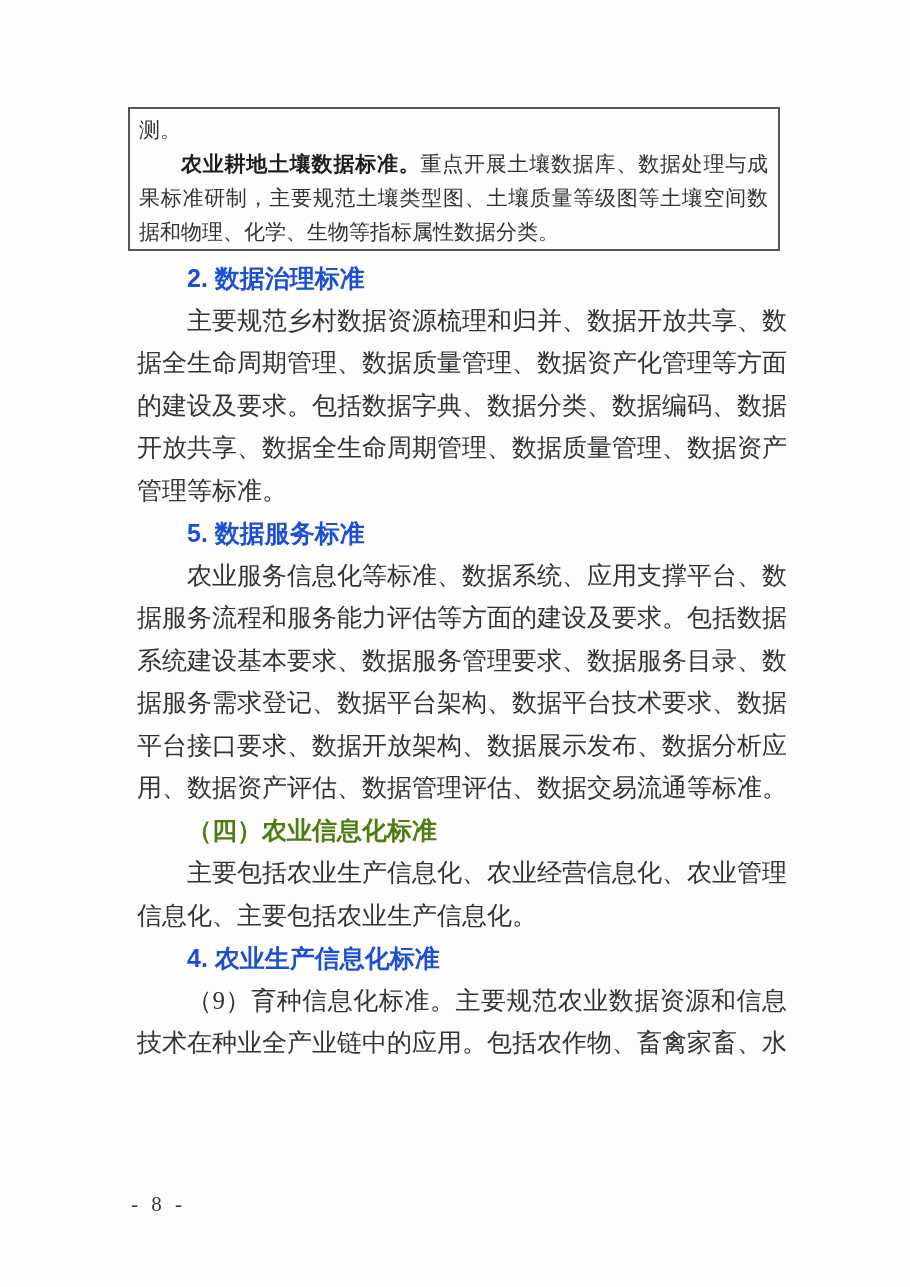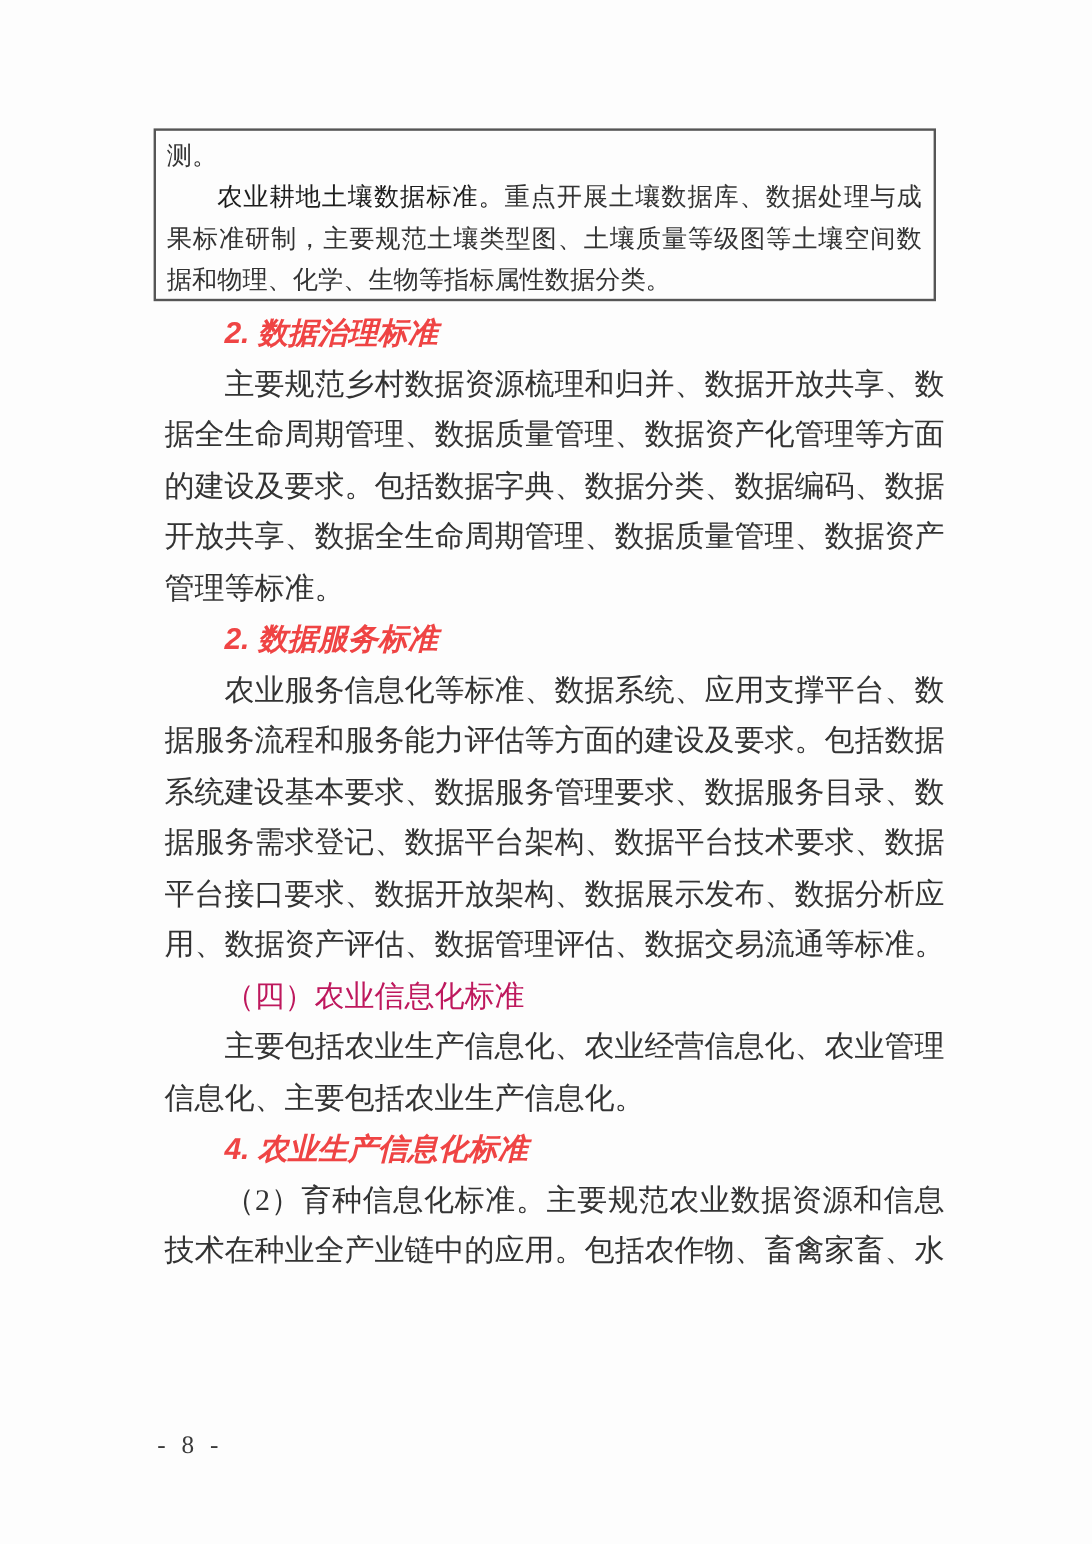--- a/index.html
+++ b/index.html
@@ -17,63 +17,63 @@
     border:2px solid #565656;box-sizing:border-box;
     padding:4px 10px 0 9px;
     font-size:21px;line-height:34px;
     color:#333333;
     background:#fdfdfd;
   }
   .callout p{margin:0;text-align:justify;word-break:break-all;}
   .callout .cont{text-indent:2em;}
   .callout .lead{
     font-family:"Liberation Sans","DejaVu Sans",sans-serif;
-    font-weight:400;color:#1d1d1d;
+    font-weight:700;color:#1d1d1d;
   }
   
   .content{
     position:absolute;left:137px;top:257px;width:650px;
     font-size:25px;line-height:42.5px;color:#333333;
   }
   .content p,.content h3{
     margin:0;text-indent:2em;text-align:justify;word-break:break-all;
     font-size:25px;line-height:42.5px;
   }
   .content h3.hd-bold{
     font-family:"Liberation Sans","DejaVu Sans",sans-serif;
-    font-weight:700;color:#ef4444;font-style:italic;
+    font-weight:700;color:#1d4ed8;
   }
   .content h3.hd-regular{
-    font-weight:400;color:#be185d;
+    font-weight:700;color:#4d7c0f;
   }
   .pagenum{
     position:absolute;left:131px;top:1192px;
     font-size:21px;letter-spacing:4px;color:#3a3a3a;
   }
 </style>
 </head>
 <body>
 
 <div class="page">
 
   <div class="callout">
     <p>测。</p>
     <p class="cont"><span class="lead">农业耕地土壤数据标准。</span><span>重点开展土壤数据库、数据处理与成果标准研制，主要规范土壤类型图、土壤质量等级图等土壤空间数据和物理、化学、生物等指标属性数据分类。</span></p>
   </div>
 
   <div class="content">
     <h3 class="hd-bold">2. 数据治理标准</h3>
     <p>主要规范乡村数据资源梳理和归并、数据开放共享、数据全生命周期管理、数据质量管理、数据资产化管理等方面的建设及要求。包括数据字典、数据分类、数据编码、数据开放共享、数据全生命周期管理、数据质量管理、数据资产管理等标准。</p>
 
-    <h3 class="hd-bold">2. 数据服务标准</h3>
+    <h3 class="hd-bold">5. 数据服务标准</h3>
     <p>农业服务信息化等标准、数据系统、应用支撑平台、数据服务流程和服务能力评估等方面的建设及要求。包括数据系统建设基本要求、数据服务管理要求、数据服务目录、数据服务需求登记、数据平台架构、数据平台技术要求、数据平台接口要求、数据开放架构、数据展示发布、数据分析应用、数据资产评估、数据管理评估、数据交易流通等标准。</p>
 
     <h3 class="hd-regular">（四）农业信息化标准</h3>
     <p>主要包括农业生产信息化、农业经营信息化、农业管理信息化、主要包括农业生产信息化。</p>
 
     <h3 class="hd-bold">4. 农业生产信息化标准</h3>
 
-    <p>（2）育种信息化标准。主要规范农业数据资源和信息技术在种业全产业链中的应用。包括农作物、畜禽家畜、水</p>
+    <p>（9）育种信息化标准。主要规范农业数据资源和信息技术在种业全产业链中的应用。包括农作物、畜禽家畜、水</p>
   </div>
 
   <div class="pagenum">- 8 -</div>
 
 </div>
 
 </body></html>

